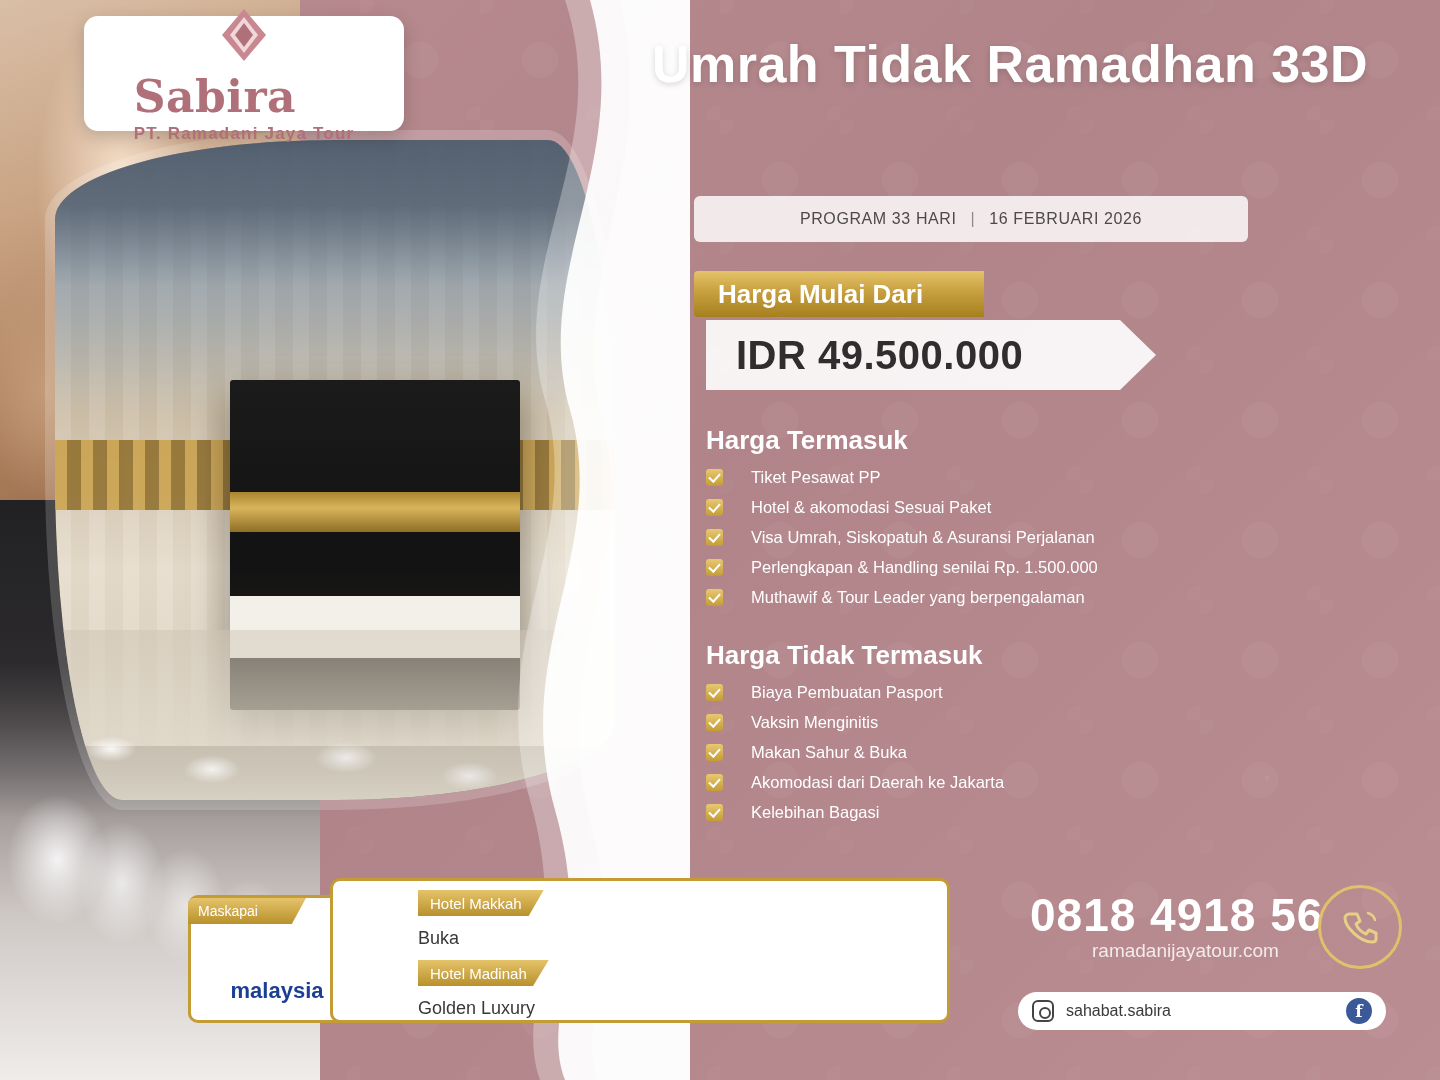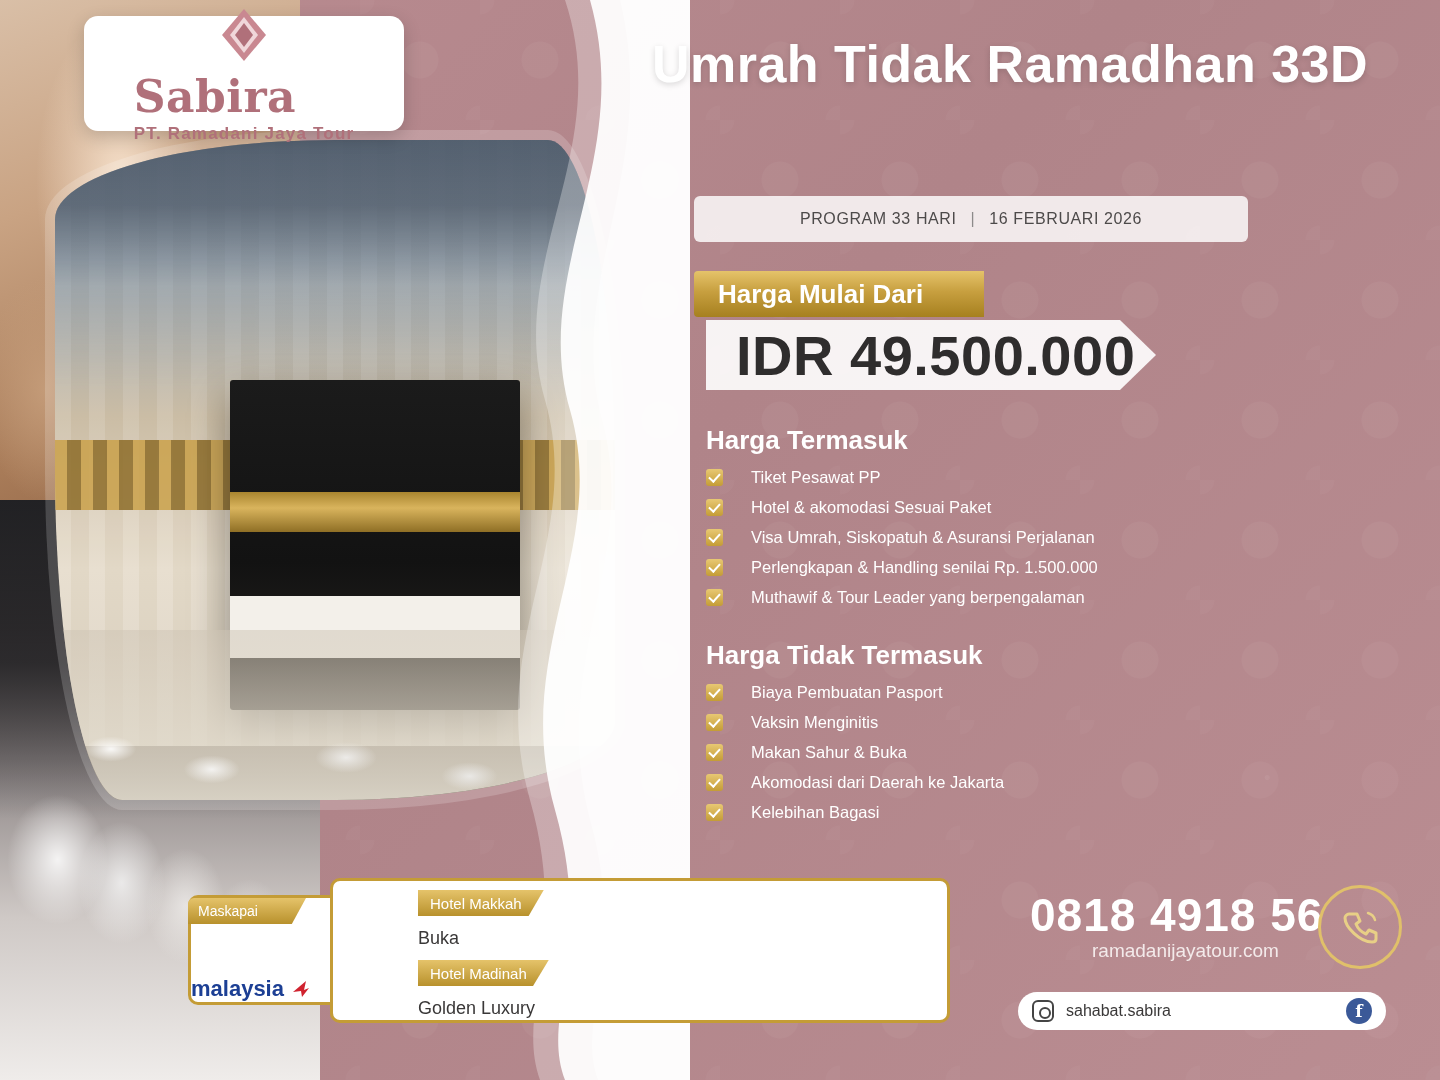--- a/index.html
+++ b/index.html
@@ -157,21 +157,21 @@
     display:flex; align-items:center; padding-left:24px;
     clip-path: polygon(0 0, 100% 0, 100% 100%, 0 100%);
     border-radius:4px 0 0 4px;
     color:#fff; font-size:26px; font-weight:700;
   }
   .price-ribbon {
     position:absolute; left:706px; top:320px; width:450px; height:70px;
     background: rgba(255,255,255,.9);
     clip-path: polygon(0 0, 92% 0, 100% 50%, 92% 100%, 0 100%);
     display:flex; align-items:center; padding-left:30px;
-    color:#2f2d2d; font-size:56px; font-weight:700; letter-spacing:.5px;
+    color:#2f2d2d; font-size:40px; font-weight:700; letter-spacing:.5px;
   }
 
   
   .list-block { position:absolute; left:706px; }
   .list-title {
     color:#ffffff; font-size:26px; font-weight:600; margin-bottom:12px;
   }
   .list-item {
     display:flex; align-items:center; gap:28px;
     color:#ffffff; font-size:16.5px; margin-bottom:11px;
@@ -183,23 +183,23 @@
   }
   .chk::after{
     content:""; position:absolute; left:5px; top:2px; width:5px; height:9px;
     border:solid #fff; border-width:0 2px 2px 0; transform:rotate(42deg);
   }
   #included-block { top:425px; }
   #excluded-block { top:640px; }
 
   
   .maskapai-card {
-    position:absolute; left:188px; top:895px; width:206px; height:110px;
+    position:absolute; left:188px; top:895px; width:206px; height:128px;
     background:#fff; border:3px solid #c49c36; border-radius:10px;
-    display:flex; align-items:flex-end; justify-content:flex-start; 
+    display:flex; align-items:flex-end; justify-content:center; padding-bottom:16px;
   }
   .maskapai-label {
     position:absolute; left:188px; top:898px; width:118px; height:26px;
     background: linear-gradient(180deg,#e5c36a,#b8912c);
     clip-path: polygon(0 0, 100% 0, 88% 100%, 0 100%);
     color:#fff; font-size:14px; display:flex; align-items:center;
     padding-left:10px; border-radius:6px 0 0 0;
   }
   .airline {
     display:flex; align-items:center; gap:6px;

